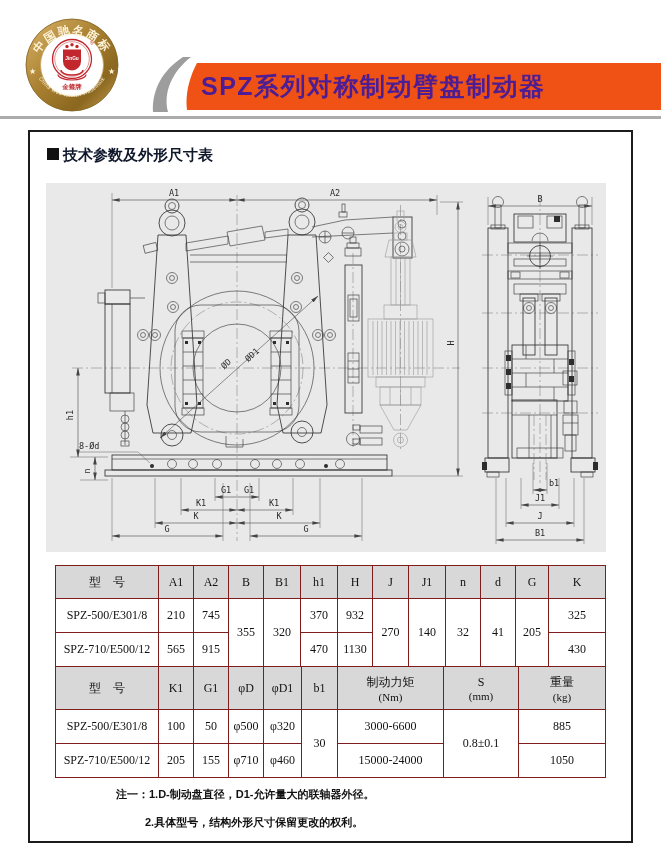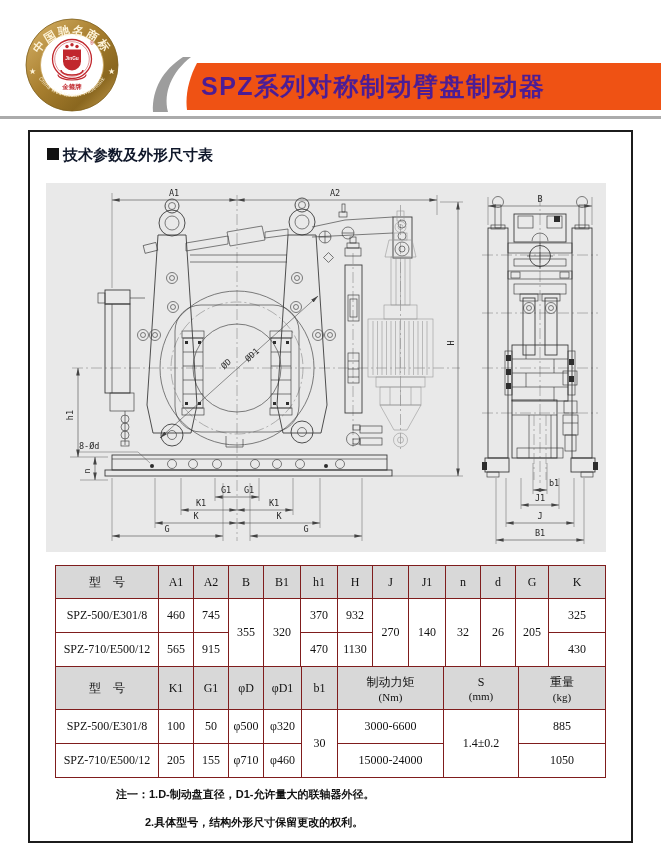--- a/index.html
+++ b/index.html
@@ -462,30 +462,30 @@
       <th>H</th>
       <th>J</th>
       <th>J1</th>
       <th>n</th>
       <th>d</th>
       <th>G</th>
       <th>K</th>
     </tr>
     <tr>
       <td class="model">SPZ-500/E301/8</td>
-      <td>460</td>
+      <td>210</td>
       <td>745</td>
       <td rowspan="2">355</td>
       <td rowspan="2">320</td>
       <td>370</td>
       <td>932</td>
       <td rowspan="2">270</td>
       <td rowspan="2">140</td>
       <td rowspan="2">32</td>
-      <td rowspan="2">26</td>
+      <td rowspan="2">41</td>
       <td rowspan="2">205</td>
       <td>325</td>
     </tr>
     <tr>
       <td class="model">SPZ-710/E500/12</td>
       <td>565</td>
       <td>915</td>
       <td>470</td>
       <td>1130</td>
       <td>430</td>
@@ -527,21 +527,21 @@
       </th>
     </tr>
     <tr>
       <td class="model">SPZ-500/E301/8</td>
       <td>100</td>
       <td>50</td>
       <td>φ500</td>
       <td>φ320</td>
       <td rowspan="2">30</td>
       <td>3000-6600</td>
-      <td rowspan="2">1.4±0.2</td>
+      <td rowspan="2">0.8±0.1</td>
       <td>885</td>
     </tr>
     <tr>
       <td class="model">SPZ-710/E500/12</td>
       <td>205</td>
       <td>155</td>
       <td>φ710</td>
       <td>φ460</td>
       <td>15000-24000</td>
       <td>1050</td>

